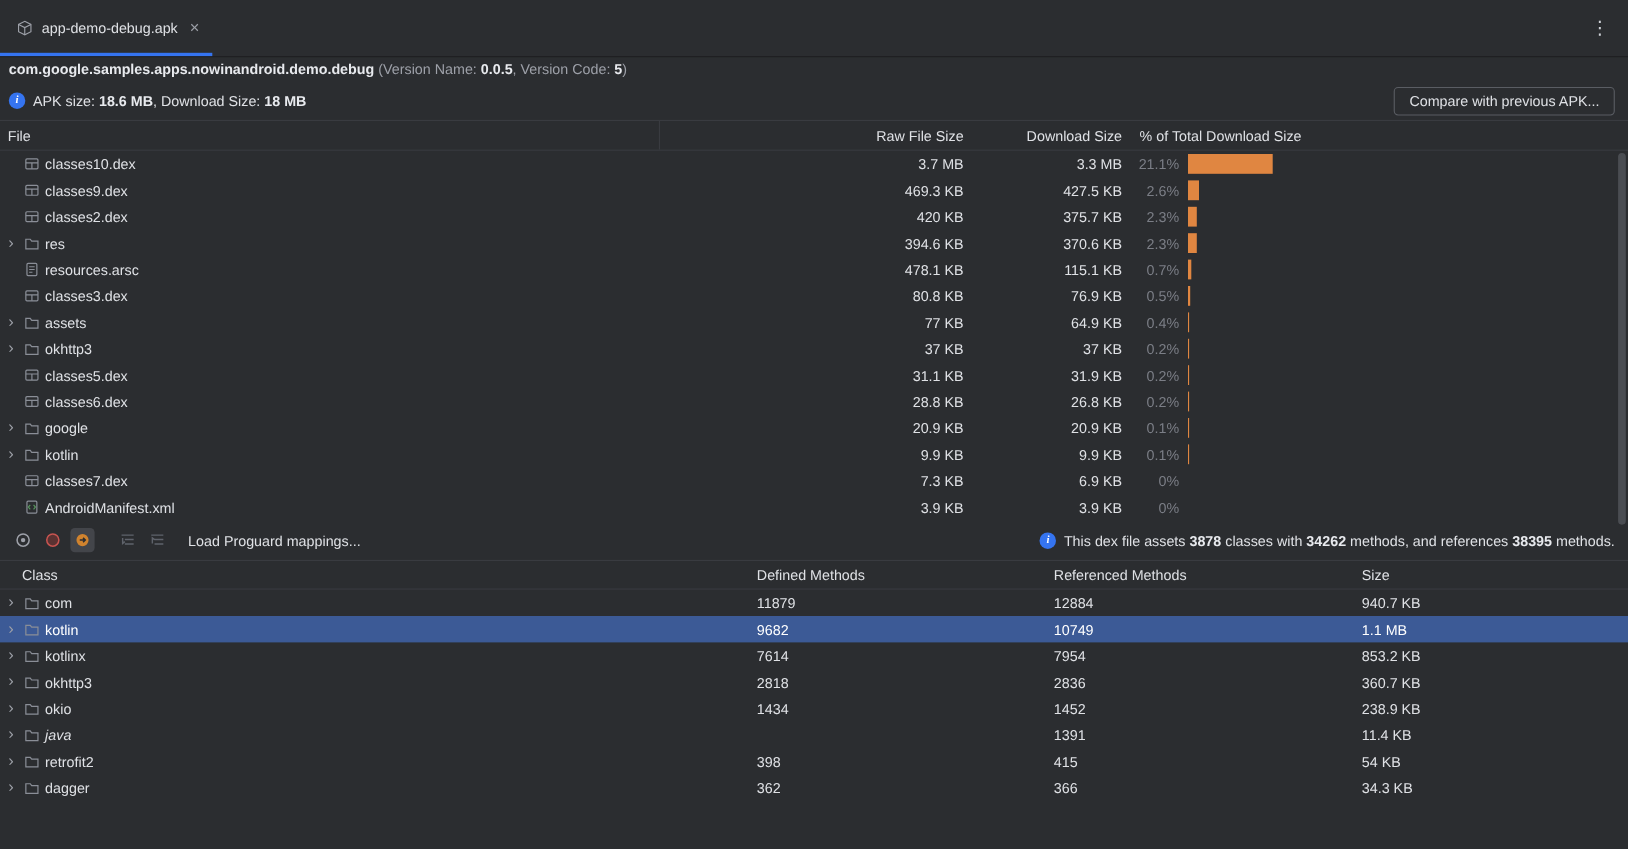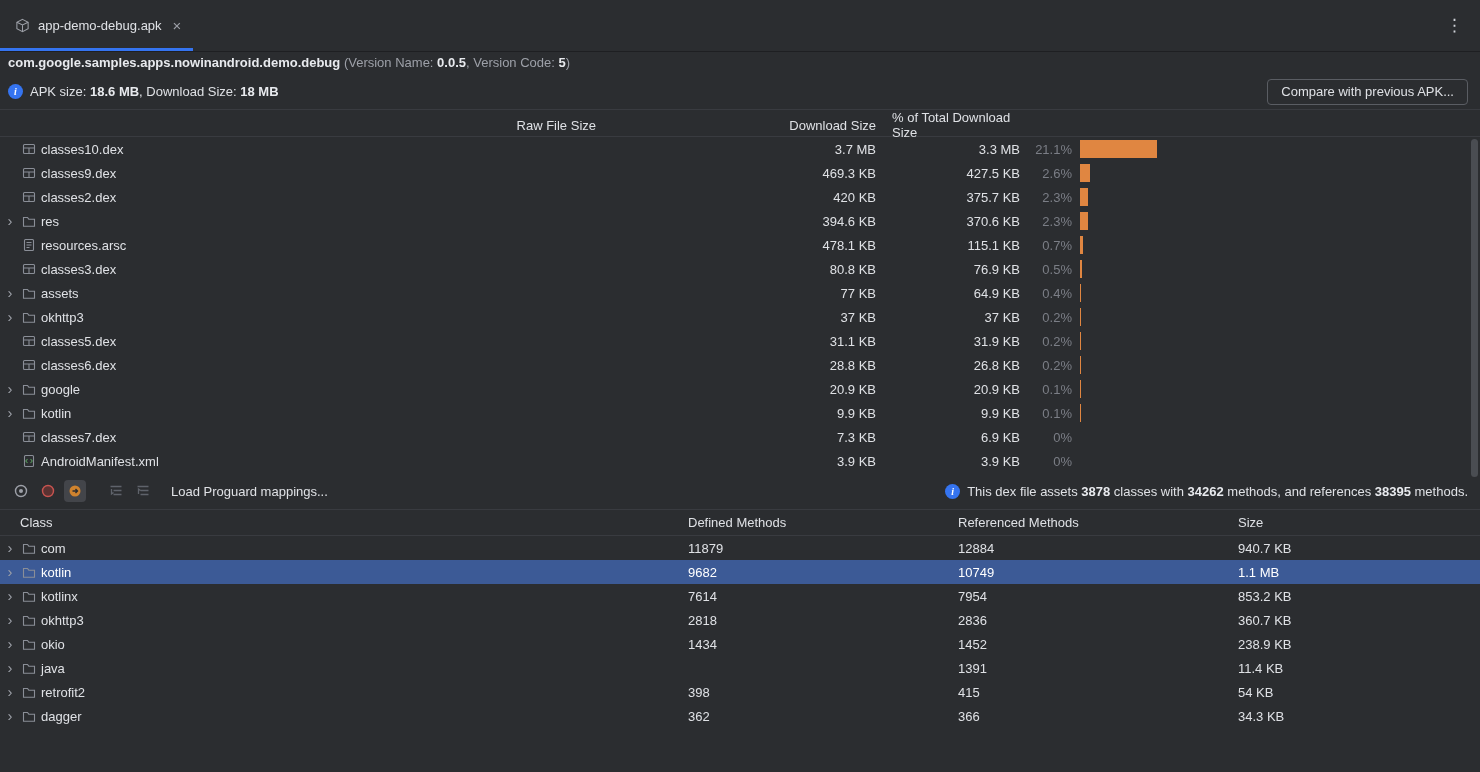--- a/index.html
+++ b/index.html
@@ -32,21 +32,21 @@
   .ft-header .h-name { padding-left:7px; height:100%; display:flex; align-items:center; border-right:1px solid #393b40; }
   .h-right { text-align:right; padding-right:4px; }
   .h-pct { padding-left:12px; }
   .ft-body { position:relative; }
   .ft-row { display:grid; grid-template-columns:600px 280px 144px 52px 1fr; height:24px; align-items:center; }
   .ft-row.sel { background:#43454a; }
   .c-name { display:flex; align-items:center; height:24px; overflow:hidden; }
   .chev { width:20px; flex:none; text-align:center; color:#9da0a8; font-size:15px; line-height:22px; }
   .ficon { width:18px; flex:none; display:flex; justify-content:center; align-items:center; }
   .fname { margin-left:3px; white-space:nowrap; }
-  .it { }
+  .it { font-style:italic; }
   .num { text-align:right; padding-right:4px; white-space:nowrap; }
   .pct { text-align:right; padding-right:4px; color:#7b7e86; }
   .barcell { padding-left:4px; height:24px; display:flex; align-items:center; }
   .bar { height:18px; background:#e08641; }
   .scroll-thumb { position:absolute; right:2px; top:2px; width:7px; height:338px;
                   background:rgba(140,144,153,.33); border-radius:4px; z-index:5; }
 
   
   .dex-toolbar { height:36px; display:flex; align-items:center; gap:5px; padding:0 10px; }
   .tb-icon { width:22px; height:22px; display:flex; align-items:center; justify-content:center; border-radius:4px; }
@@ -85,20 +85,21 @@
   <span class="bold">com.google.samples.apps.nowinandroid.demo.debug</span><span class="dim"> (Version Name: </span><span class="bold">0.0.5</span><span class="dim">, Version Code: </span><span class="bold">5</span><span class="dim">)</span>
 </div>
 
 <div class="apk-row">
   <span class="info-icon">i</span>
   <span><span>APK size: </span><span class="bold">18.6 MB</span><span>, Download Size: </span><span class="bold">18 MB</span></span>
   <button class="compare-btn">Compare with previous APK...</button>
 </div>
 
 <div class="ft-header">
+  <div class="h-name">File</div>
   <div class="h-right">Raw File Size</div>
   <div class="h-right">Download Size</div>
   <div class="h-pct">% of Total Download Size</div>
 </div>
 <div class="ft-body">
   <div class="scroll-thumb"></div>
     <div class="ft-row">
       <div class="cell c-name">
         <span class="chev"></span>
         <span class="ficon">

